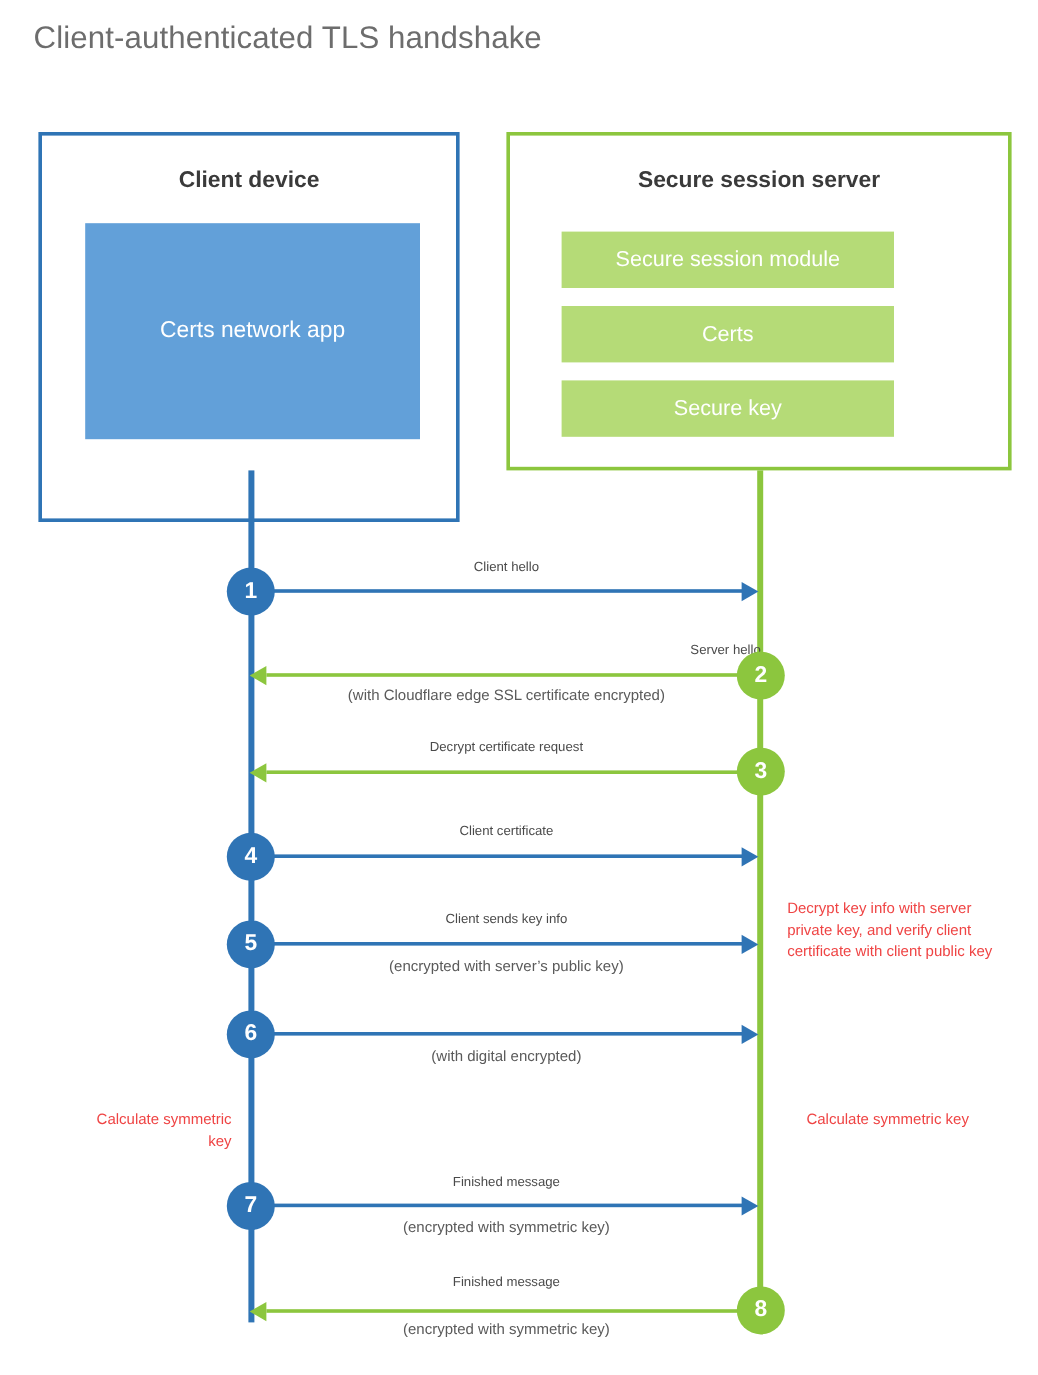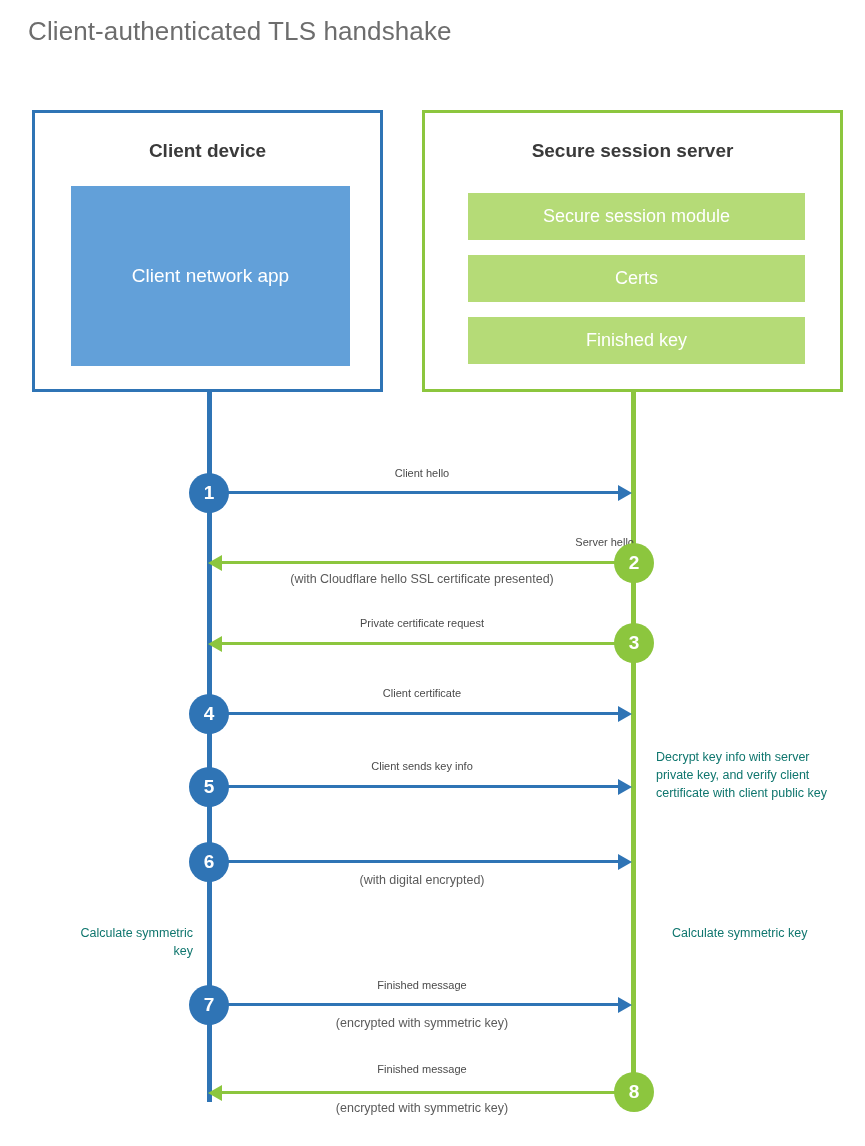--- a/index.html
+++ b/index.html
@@ -13,34 +13,34 @@
   #stage{position:absolute;left:0;top:0;width:865px;height:1146px;}
 
   .page-title{
     position:absolute;left:28px;top:16px;
     font-size:26px;font-weight:400;color:#6d6d6d;
     letter-spacing:0.1px;white-space:nowrap;
   }
 
   
   .panel{position:absolute;background:#ffffff;box-sizing:border-box;}
-  .panel-client{left:32px;top:110px;width:351px;height:282px;border:3px solid #2f74b5;}
+  .panel-client{left:32px;top:110px;width:351px;height:325px;border:3px solid #2f74b5;}
   .panel-server{left:422px;top:110px;width:421px;height:282px;border:3px solid #8cc63e;}
   .panel-title{
     position:absolute;left:0;right:0;top:27px;
     text-align:center;font-size:19px;font-weight:bold;color:#3a3a3a;
   }
   .client-app{
     position:absolute;left:36px;top:73px;width:279px;height:180px;
     background:#62a0d9;color:#ffffff;font-size:19px;
     display:flex;align-items:center;justify-content:center;text-align:center;
     line-height:1.35;
   }
   .srv-bar{
-    position:absolute;left:43px;width:337px;height:47px;
+    position:absolute;left:43px;width:277px;height:47px;
     background:#b5db77;color:#ffffff;font-size:18px;
     display:flex;align-items:center;justify-content:center;text-align:center;
   }
   .srv-bar.b0{top:80px;}
   .srv-bar.b1{top:142px;}
   .srv-bar.b2{top:204px;}
 
   
   .lifeline{position:absolute;width:5px;}
   .lifeline.blue{left:207px;background:#2f74b5;}
@@ -66,75 +66,76 @@
   
   .msg-label{
     position:absolute;text-align:center;font-size:11px;color:#4a4a4a;
     white-space:nowrap;
   }
   .msg-sub{
     position:absolute;text-align:center;font-size:12.5px;color:#5a5a5a;
     white-space:nowrap;
   }
   .side-note{
-    position:absolute;font-size:12.5px;color:#0f766e;line-height:1.42;
+    position:absolute;font-size:12.5px;color:#ef4444;line-height:1.42;
   }
   .side-note.right-al{text-align:right;}
   .side-note.left-al{text-align:left;}
 </style>
 </head>
 <body>
 
 <div id="stage">
 
   <div class="page-title">Client-authenticated TLS handshake</div>
 
   <div class="panel panel-client">
     <div class="panel-title">Client device</div>
-    <div class="client-app">Client network app</div>
+    <div class="client-app">Certs network app</div>
   </div>
 
   <div class="panel panel-server">
     <div class="panel-title">Secure session server</div>
     <div class="srv-bar b0">Secure session module</div>
     <div class="srv-bar b1">Certs</div>
-    <div class="srv-bar b2">Finished key</div>
+    <div class="srv-bar b2">Secure key</div>
   </div>
 
   <div class="lifeline blue" style="top:392px;height:710px;"></div>
   <div class="lifeline green" style="top:392px;height:701px;"></div>
 
   <div class="side-note left-al" style="left:656px;top:749px;width:175px;">Decrypt key info with server private key, and verify client certificate with client public key</div>
   <div class="side-note right-al" style="left:60px;top:925px;width:133px;">Calculate symmetric key</div>
   <div class="side-note left-al" style="left:672px;top:925px;width:150px;">Calculate symmetric key</div>
 
   <div class="msg-label" style="left:210px;top:467px;width:424px;">Client hello</div>
   <div class="arrow-line blue" style="left:210px;top:491px;width:410px;"></div>
   <div class="arrow-head right blue" style="left:618px;top:485px;"></div>
   <div class="step-circle blue" style="left:189px;top:473px;">1</div>
 
   <div class="msg-label" style="left:210px;top:536px;width:424px;text-align:right;">Server hello</div>
   <div class="arrow-line green" style="left:222px;top:561px;width:412px;"></div>
   <div class="arrow-head left green" style="left:208px;top:555px;"></div>
-  <div class="msg-sub" style="left:210px;top:572px;width:424px;">(with Cloudflare hello SSL certificate presented)</div>
+  <div class="msg-sub" style="left:210px;top:572px;width:424px;">(with Cloudflare edge SSL certificate encrypted)</div>
   <div class="step-circle green" style="left:614px;top:543px;">2</div>
 
-  <div class="msg-label" style="left:210px;top:617px;width:424px;">Private certificate request</div>
+  <div class="msg-label" style="left:210px;top:617px;width:424px;">Decrypt certificate request</div>
   <div class="arrow-line green" style="left:222px;top:642px;width:412px;"></div>
   <div class="arrow-head left green" style="left:208px;top:636px;"></div>
   <div class="step-circle green" style="left:614px;top:623px;">3</div>
 
   <div class="msg-label" style="left:210px;top:687px;width:424px;">Client certificate</div>
   <div class="arrow-line blue" style="left:210px;top:712px;width:410px;"></div>
   <div class="arrow-head right blue" style="left:618px;top:706px;"></div>
   <div class="step-circle blue" style="left:189px;top:694px;">4</div>
 
   <div class="msg-label" style="left:210px;top:760px;width:424px;">Client sends key info</div>
   <div class="arrow-line blue" style="left:210px;top:785px;width:410px;"></div>
   <div class="arrow-head right blue" style="left:618px;top:779px;"></div>
+  <div class="msg-sub" style="left:210px;top:798px;width:424px;">(encrypted with server’s public key)</div>
   <div class="step-circle blue" style="left:189px;top:767px;">5</div>
 
   <div class="arrow-line blue" style="left:210px;top:860px;width:410px;"></div>
   <div class="arrow-head right blue" style="left:618px;top:854px;"></div>
   <div class="msg-sub" style="left:210px;top:873px;width:424px;">(with digital encrypted)</div>
   <div class="step-circle blue" style="left:189px;top:842px;">6</div>
 
   <div class="msg-label" style="left:210px;top:979px;width:424px;">Finished message</div>
   <div class="arrow-line blue" style="left:210px;top:1003px;width:410px;"></div>
   <div class="arrow-head right blue" style="left:618px;top:997px;"></div>

